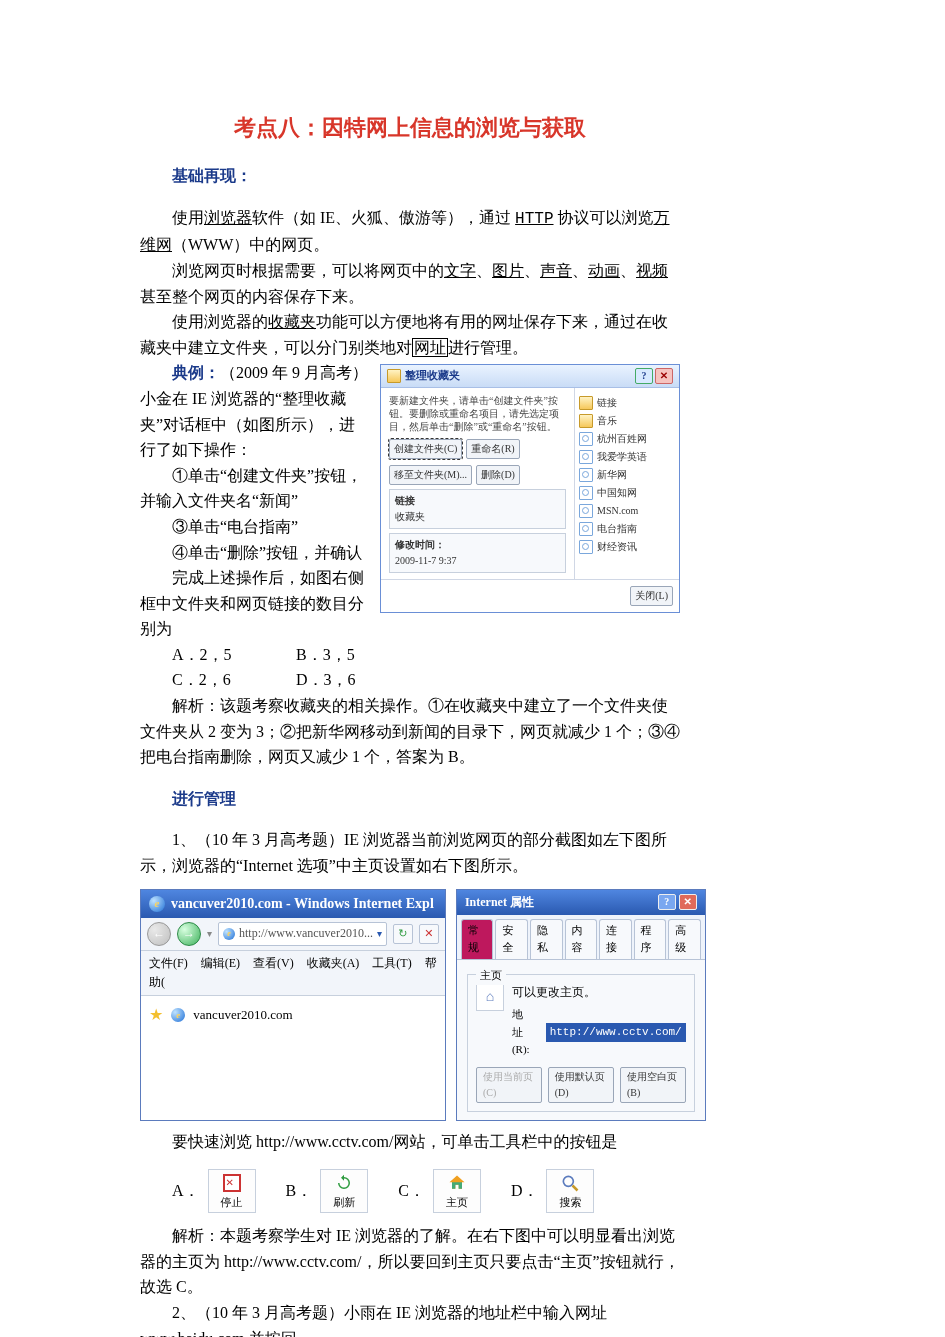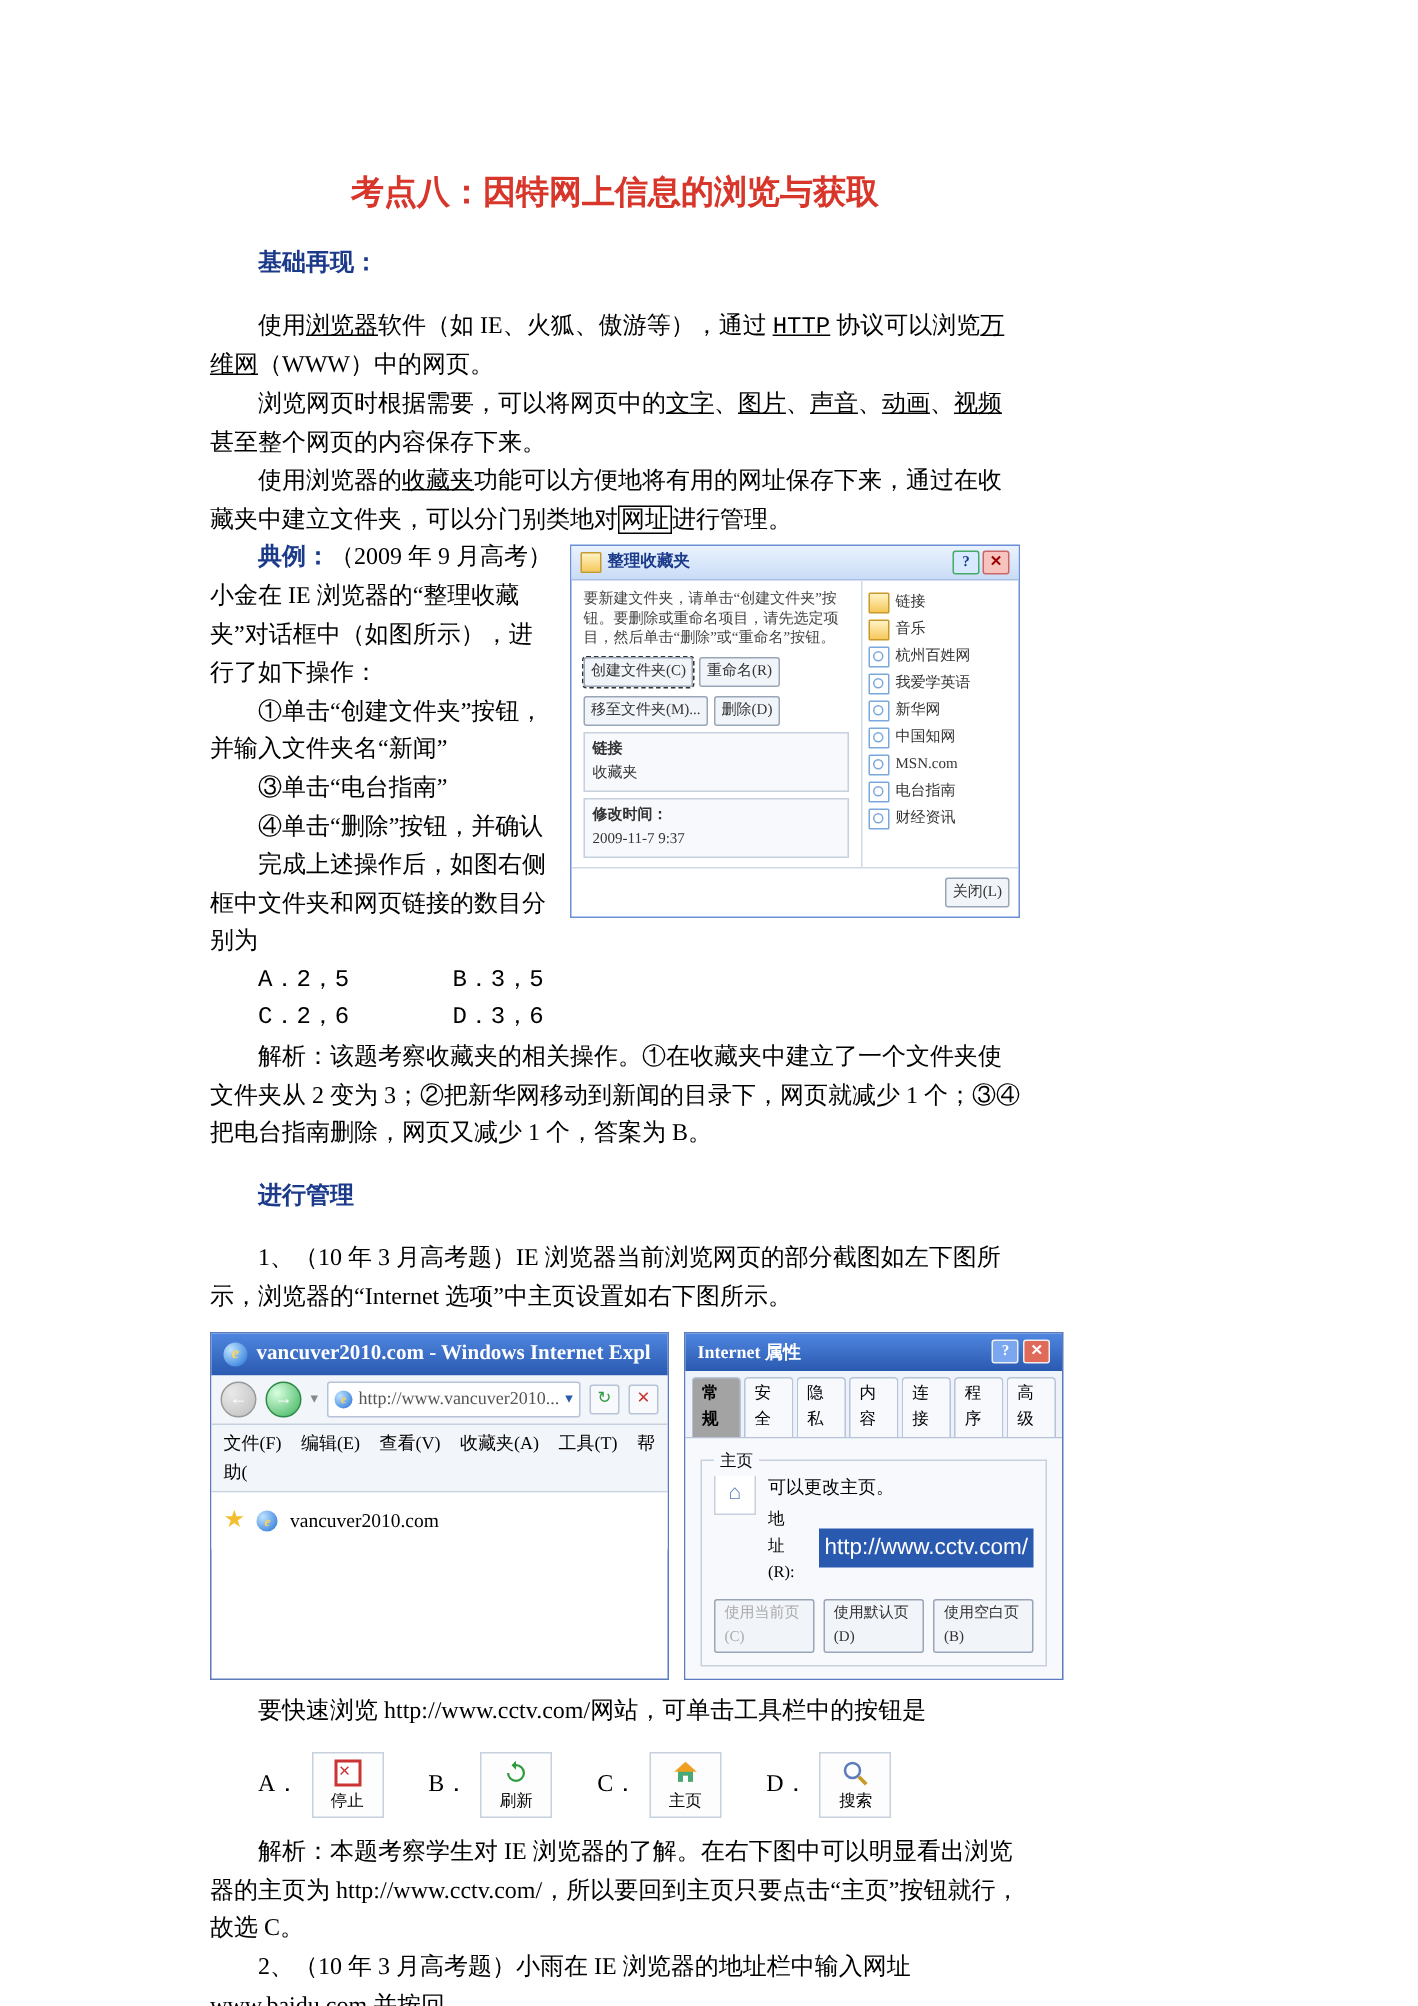--- a/index.html
+++ b/index.html
@@ -90,21 +90,21 @@
   }
   .info-box .hdr { font-weight:bold; }
   .fav-list { list-style:none; padding:0; margin:0; }
   .fav-list li { display:flex; align-items:center; gap:4px; padding:1px 0; font-size:10px; color:#333; }
   .ico { width:12px; height:12px; display:inline-block; }
   .ico-folder { background: linear-gradient(#fff3c4,#f6c85a); border:1px solid #c79a2a; border-radius:1px; }
   .ico-page { background:#fff; border:1px solid #7aa7dc; border-radius:1px; position:relative;}
   .ico-page::after{content:"";position:absolute;left:2px;top:2px;width:5px;height:5px;border:1px solid #7aa7dc;border-radius:50%;}
   .dlg-foot { padding:6px; text-align:right; border-top:1px solid #d0d7e5;}
 
-  .choices { margin-left:2em;font-family:Liberation Mono, monospace; }
+  .choices { margin-left:2em; }
   .choices span { display:inline-block; min-width: 120px; }
 
   
   .fig-row { display:flex; gap:10px; margin: 10px 0 8px 0; }
   .ie-window {
     flex: 1;
     border:1px solid #5b7bbd;
     font-family: "SimSun", serif;
   }
   .ie-titlebar {
@@ -161,34 +161,34 @@
   .props-title .pcontrols { display:flex; gap:3px;}
   .pctl { width:16px;height:14px;border:1px solid #eee;border-radius:2px;background:#7aa7f0;color:#fff;display:flex;align-items:center;justify-content:center;font-size:10px;}
   .pctl.x { background:#e06a5a; }
   .tabs {
     display:flex; gap:2px; padding:4px 4px 0 4px; background:#eef3fb; border-bottom:1px solid #b7c3d6;
   }
   .tab {
     padding:2px 6px; border:1px solid #b7c3d6; border-bottom:none;
     background:#f7f9fc; border-radius:3px 3px 0 0; font-size:11px;
   }
-  .tab.active { background:#a3a3a3; font-weight:bold; }
+  .tab.active { background:#be185d; font-weight:normal; }
   .props-body { padding:8px 10px; background:#f7f9fc; }
   .group {
     border:1px solid #c7d0dd; padding:8px; position:relative; margin-top:6px;
   }
   .group-label { position:absolute; top:-8px; left:8px; background:#f7f9fc; padding:0 4px; font-size:11px;}
   .home-row { display:flex; align-items:flex-start; gap:8px; }
   .home-ico {
     width:26px;height:26px;border:1px solid #c7d0dd;background:#fff;
     display:flex;align-items:center;justify-content:center;font-size:14px;color:#5b7bbd;
   }
   .addr-line { display:flex; align-items:center; gap:16px; margin-top:4px; font-size:11px;}
   .addr-input {
-    background:#2a59b0; color:#fff; padding:1px 4px; font-family:Liberation Sans, sans-serif; font-size:15px;
+    background:#2a59b0; color:#fff; padding:1px 4px; font-family:Liberation Mono, monospace; font-size:11px;
   }
   .props-btns { display:flex; gap:6px; margin-top:8px; justify-content:center;}
   .props-btns .winbtn { font-size:10px; padding:1px 6px;}
   .props-btns .winbtn.disabled { color:#aaa; }
 
   .opt-row { display:flex; align-items:center; gap:30px; margin: 14px 0 10px 2em; }
   .opt-item { display:flex; align-items:center; gap:8px; }
   .tb-btn {
     display:flex; flex-direction:column; align-items:center; gap:1px;
     border:1px solid #c7d0dd; background:#fdfdfd; padding:3px 6px 1px 6px;

